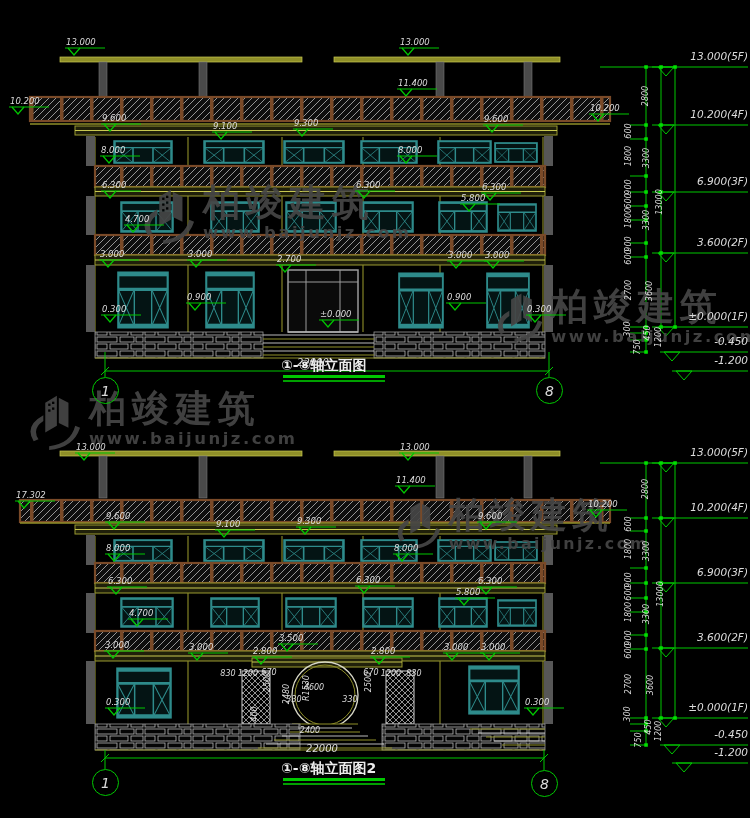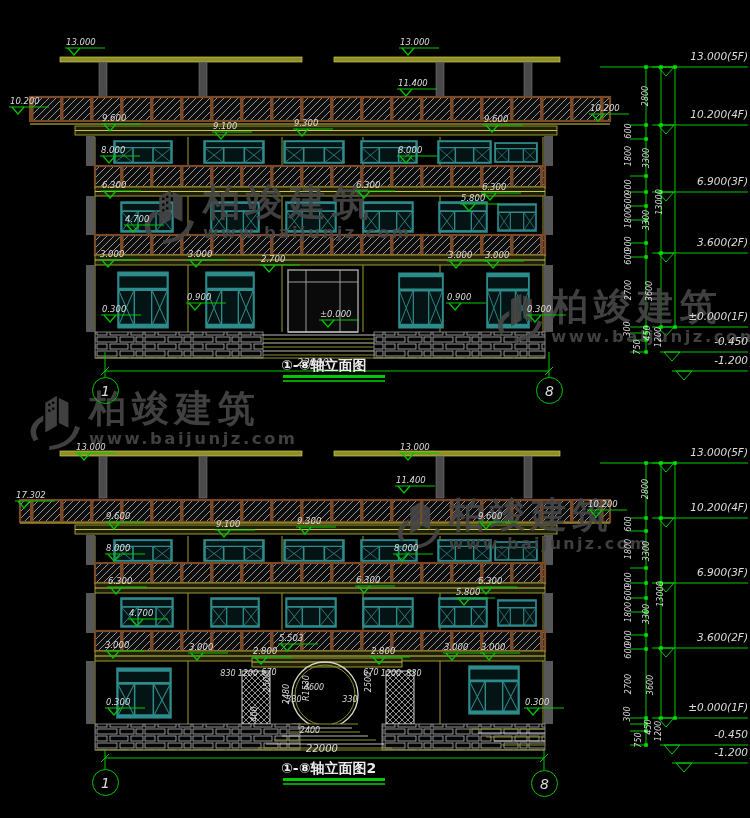--- a/index.html
+++ b/index.html
@@ -507,21 +507,21 @@
           <path d="M4 1L10 8L16 1"></path>
         </svg>
       </div>
       <div class="elv" style="left: 186px; top: 250px;">
         <span>3.000</span>
         <svg class="elv-m" width="42" height="9" viewBox="0 0 42 9">
           <path d="M1 1H41"></path>
           <path d="M4 1L10 8L16 1"></path>
         </svg>
       </div>
-      <div class="elv" style="left: 259px; top: 255px;">
+      <div class="elv" style="left: 275px; top: 255px;">
         <span>2.700</span>
         <svg class="elv-m" width="42" height="9" viewBox="0 0 42 9">
           <path d="M1 1H41"></path>
           <path d="M4 1L10 8L16 1"></path>
         </svg>
       </div>
       <div class="elv" style="left: 446px; top: 251px;">
         <span>3.000</span>
         <svg class="elv-m" width="42" height="9" viewBox="0 0 42 9">
           <path d="M1 1H41"></path>
@@ -697,21 +697,21 @@
         </svg>
       </div>
       <div class="elv" style="left: 251px; top: 647px;">
         <span>2.800</span>
         <svg class="elv-m" width="42" height="9" viewBox="0 0 42 9">
           <path d="M1 1H41"></path>
           <path d="M4 1L10 8L16 1"></path>
         </svg>
       </div>
       <div class="elv" style="left: 277px; top: 634px;">
-        <span>5.503</span>
+        <span>3.500</span>
         <svg class="elv-m" width="42" height="9" viewBox="0 0 42 9">
           <path d="M1 1H41"></path>
           <path d="M4 1L10 8L16 1"></path>
         </svg>
       </div>
       <div class="elv" style="left: 369px; top: 647px;">
         <span>2.800</span>
         <svg class="elv-m" width="42" height="9" viewBox="0 0 42 9">
           <path d="M1 1H41"></path>
           <path d="M4 1L10 8L16 1"></path>

